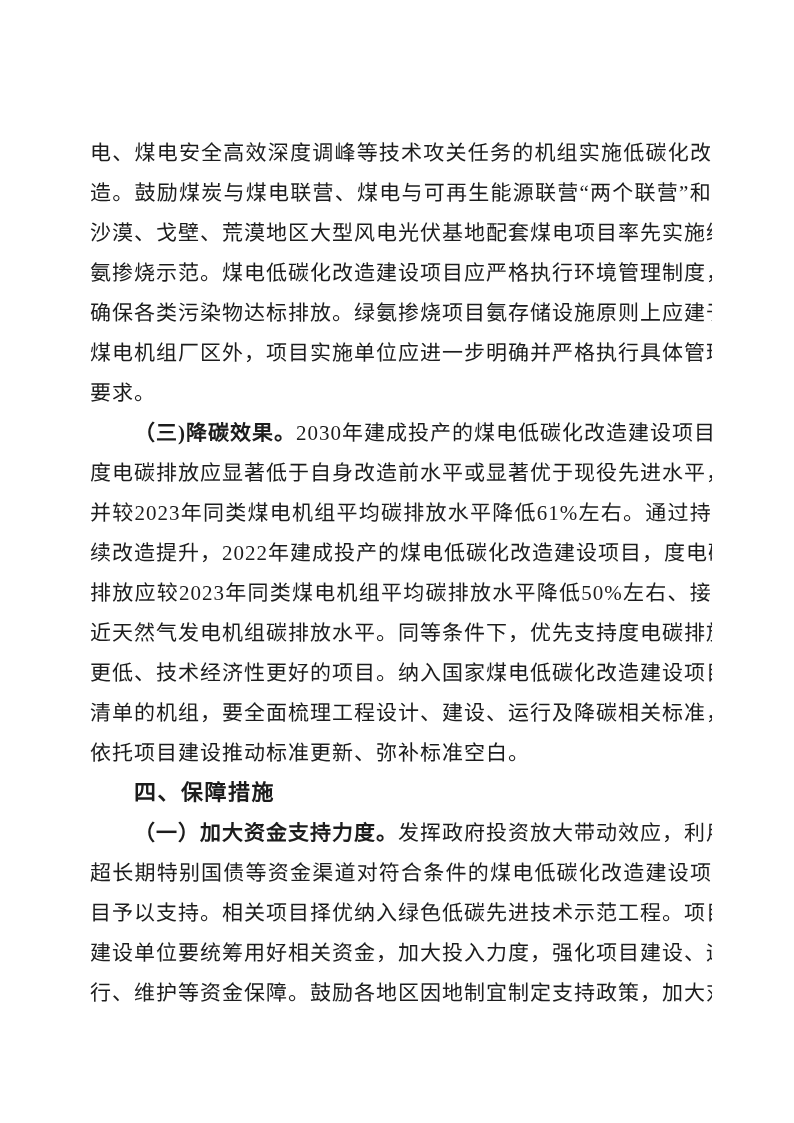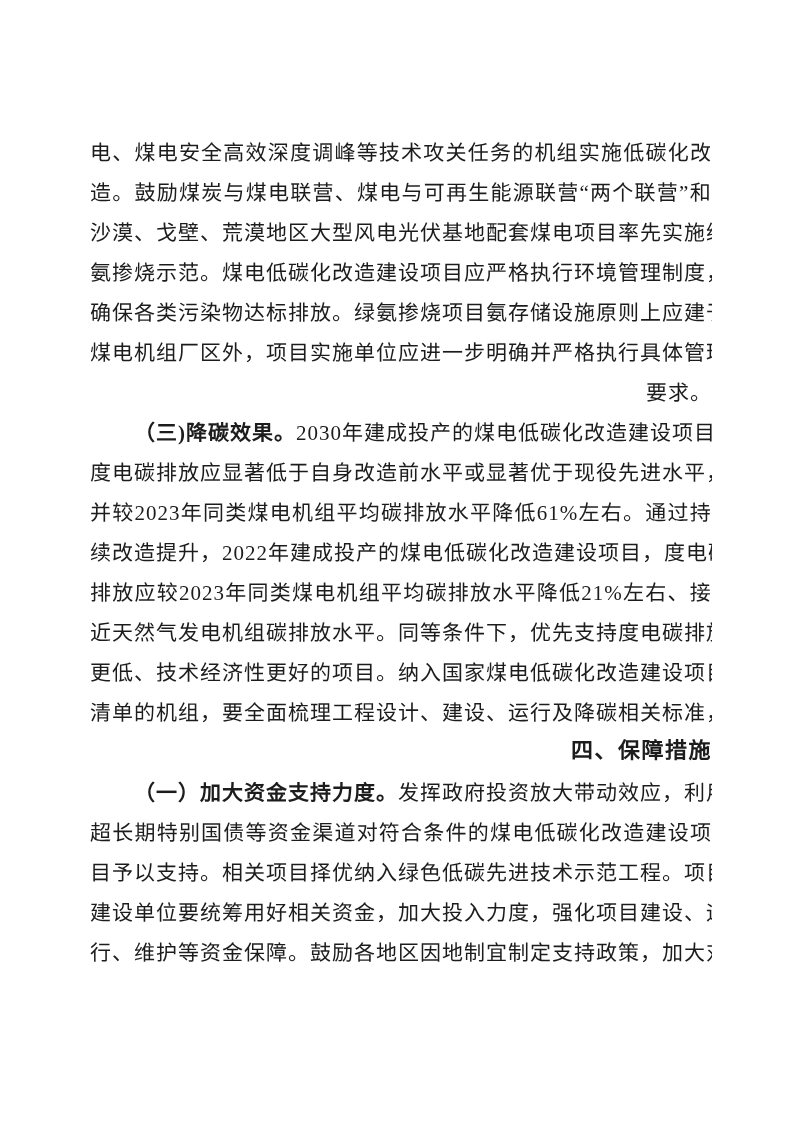--- a/index.html
+++ b/index.html
@@ -30,33 +30,33 @@
     overflow: hidden;
     white-space: nowrap;
   }
   
   .line.fill .stretch {
     display: inline-flex;
     width: 100%;
     justify-content: space-between;
   }
   .line.left {
-    text-align: right;
+    text-align: left;
   }
   .indent {
     padding-left: 44px;
   }
   .indent.fill .stretch {
     width: calc(100% - 0px);
   }
   .seg-bold {
     font-weight: 700;
   }
   .line.heading {
-    font-family: Liberation Mono, monospace;
+    font-family: Liberation Sans, sans-serif;
     font-weight: 700;
     font-size: 22px;
     letter-spacing: 1.5px;
   }
 </style>
 </head>
 <body>
 
 <div class="page">
   <div class="content">
@@ -381,21 +381,21 @@
           <span>组</span>
           <span>平</span>
           <span>均</span>
           <span>碳</span>
           <span>排</span>
           <span>放</span>
           <span>水</span>
           <span>平</span>
           <span>降</span>
           <span>低</span>
-          <span>21%</span>
+          <span>50%</span>
           <span>左</span>
           <span>右</span>
           <span>、</span>
           <span>接</span>
         </span></div>
     <div class="line fill"><span class="stretch">
           <span>近</span>
           <span>天</span>
           <span>然</span>
           <span>气</span>
@@ -481,20 +481,21 @@
           <span>及</span>
           <span>降</span>
           <span>碳</span>
           <span>相</span>
           <span>关</span>
           <span>标</span>
           <span>准</span>
           <span>，</span>
         </span></div>
 
+    <div class="line left"><span>依托项目建设推动标准更新、弥补标准空白。</span></div>
 
     <div class="line left indent heading"><span>四、保障措施</span></div>
 
     <div class="line fill indent"><span class="stretch">
           <span class="seg-bold">（</span>
           <span class="seg-bold">一</span>
           <span class="seg-bold">）</span>
           <span class="seg-bold">加</span>
           <span class="seg-bold">大</span>
           <span class="seg-bold">资</span>

